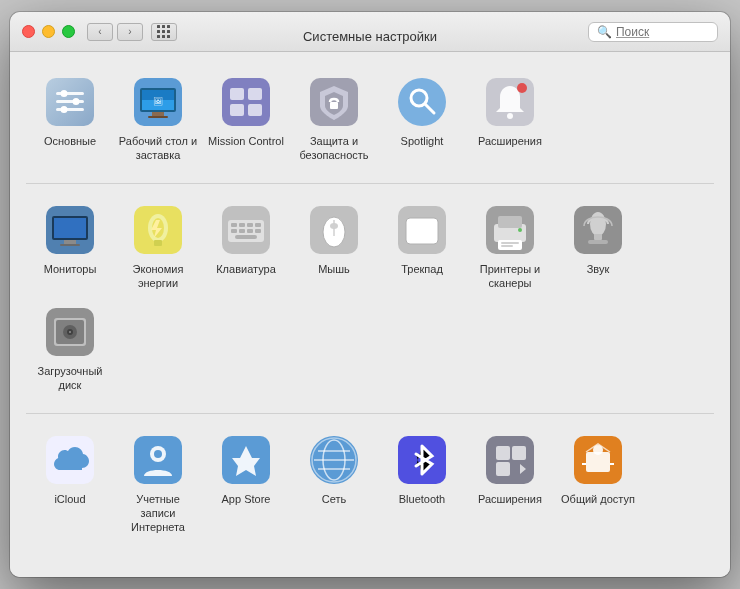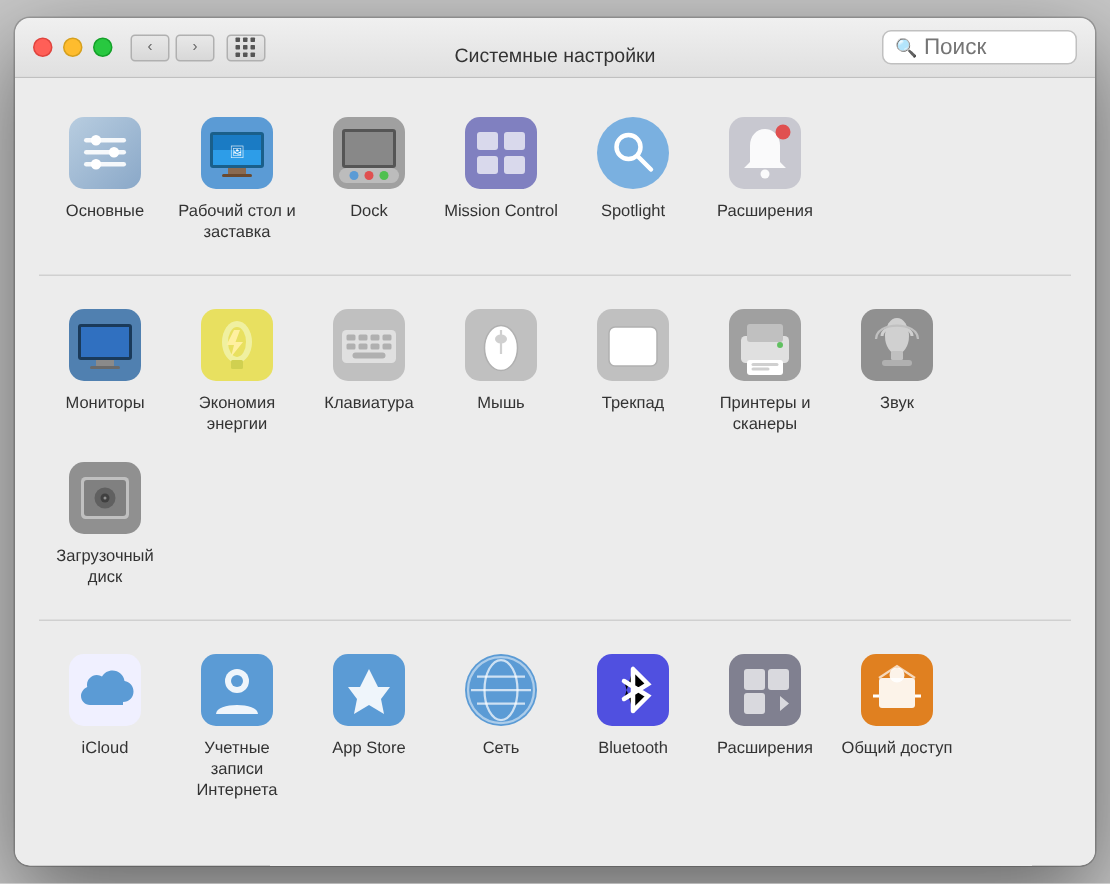--- a/index.html
+++ b/index.html
@@ -94,23 +94,24 @@
       border: 1px solid #c0c0c0;
       border-radius: 6px;
       padding: 2px 8px;
       gap: 4px;
       width: 130px;
     }
     .search-input {
       border: none;
       outline: none;
       background: transparent;
-      font-size: 15px;
+      font-size: 12px;
       color: #999;
       width: 100%;
+      text-decoration: underline;
     }
     .content {
       flex: 1;
       padding: 16px;
       overflow-y: auto;
       background: #ececec;
     }
     .section {
       display: flex;
       flex-wrap: wrap;
@@ -213,43 +214,42 @@
       <rect x="14" y="38" width="20" height="2" rx="1" fill="#6a4a30"></rect>
       <text x="24" y="26" font-size="8" fill="white" text-anchor="middle" font-family="Arial">🖼</text>
     </svg>
           </div>
           <div class="pref-label">Рабочий стол
 и заставка</div>
         </div>
         <div class="pref-item">
           <div class="icon-wrap">
             <svg viewBox="0 0 48 48" xmlns="http://www.w3.org/2000/svg">
-      <rect width="48" height="48" rx="10" fill="#a0a0a0"></rect>
-      <rect x="6" y="8" width="36" height="26" rx="2" fill="#555"></rect>
-      <rect x="8" y="10" width="32" height="22" fill="#888"></rect>
-      <rect x="4" y="34" width="40" height="10" rx="5" fill="rgba(255,255,255,0.3)"></rect>
-      <circle cx="14" cy="39" r="3" fill="#5b9bd5"></circle>
-      <circle cx="24" cy="39" r="3" fill="#e05050"></circle>
-      <circle cx="34" cy="39" r="3" fill="#50c050"></circle>
-    </svg>
-          </div>
-          <div class="pref-label">Dock</div>
-        </div>
-        <div class="pref-item">
-          <div class="icon-wrap">
-            <svg viewBox="0 0 48 48" xmlns="http://www.w3.org/2000/svg">
       <rect width="48" height="48" rx="10" fill="#8080c0"></rect>
       <rect x="8" y="10" width="14" height="12" rx="2" fill="rgba(255,255,255,0.7)"></rect>
       <rect x="26" y="10" width="14" height="12" rx="2" fill="rgba(255,255,255,0.7)"></rect>
       <rect x="8" y="26" width="14" height="12" rx="2" fill="rgba(255,255,255,0.7)"></rect>
       <rect x="26" y="26" width="14" height="12" rx="2" fill="rgba(255,255,255,0.7)"></rect>
     </svg>
           </div>
           <div class="pref-label">Mission
 Control</div>
+        </div>
+        <div class="pref-item">
+          <div class="icon-wrap">
+            <svg viewBox="0 0 48 48" xmlns="http://www.w3.org/2000/svg">
+      <rect width="48" height="48" rx="10" fill="#a0a0b0"></rect>
+      <path d="M24 8 L38 14 L38 28 C38 35 24 42 24 42 C24 42 10 35 10 28 L10 14 Z" fill="#c8c8d8"></path>
+      <path d="M24 14 L33 18 L33 28 C33 33 24 37 24 37 C24 37 15 33 15 28 L15 18 Z" fill="#a0a0b0"></path>
+      <rect x="20" y="24" width="8" height="7" rx="1" fill="white"></rect>
+      <path d="M20 24 C20 20 28 20 28 24" fill="none" stroke="white" stroke-width="2.5"></path>
+    </svg>
+          </div>
+          <div class="pref-label">Защита и
+безопасность</div>
         </div>
         <div class="pref-item">
           <div class="icon-wrap">
             <svg viewBox="0 0 48 48" xmlns="http://www.w3.org/2000/svg">
       <circle cx="24" cy="24" r="24" fill="#7ab0e0"></circle>
       <circle cx="21" cy="20" r="8" fill="none" stroke="white" stroke-width="3"></circle>
       <line x1="27" y1="26" x2="36" y2="35" stroke="white" stroke-width="3" stroke-linecap="round"></line>
     </svg>
           </div>
           <div class="pref-label">Spotlight</div>

